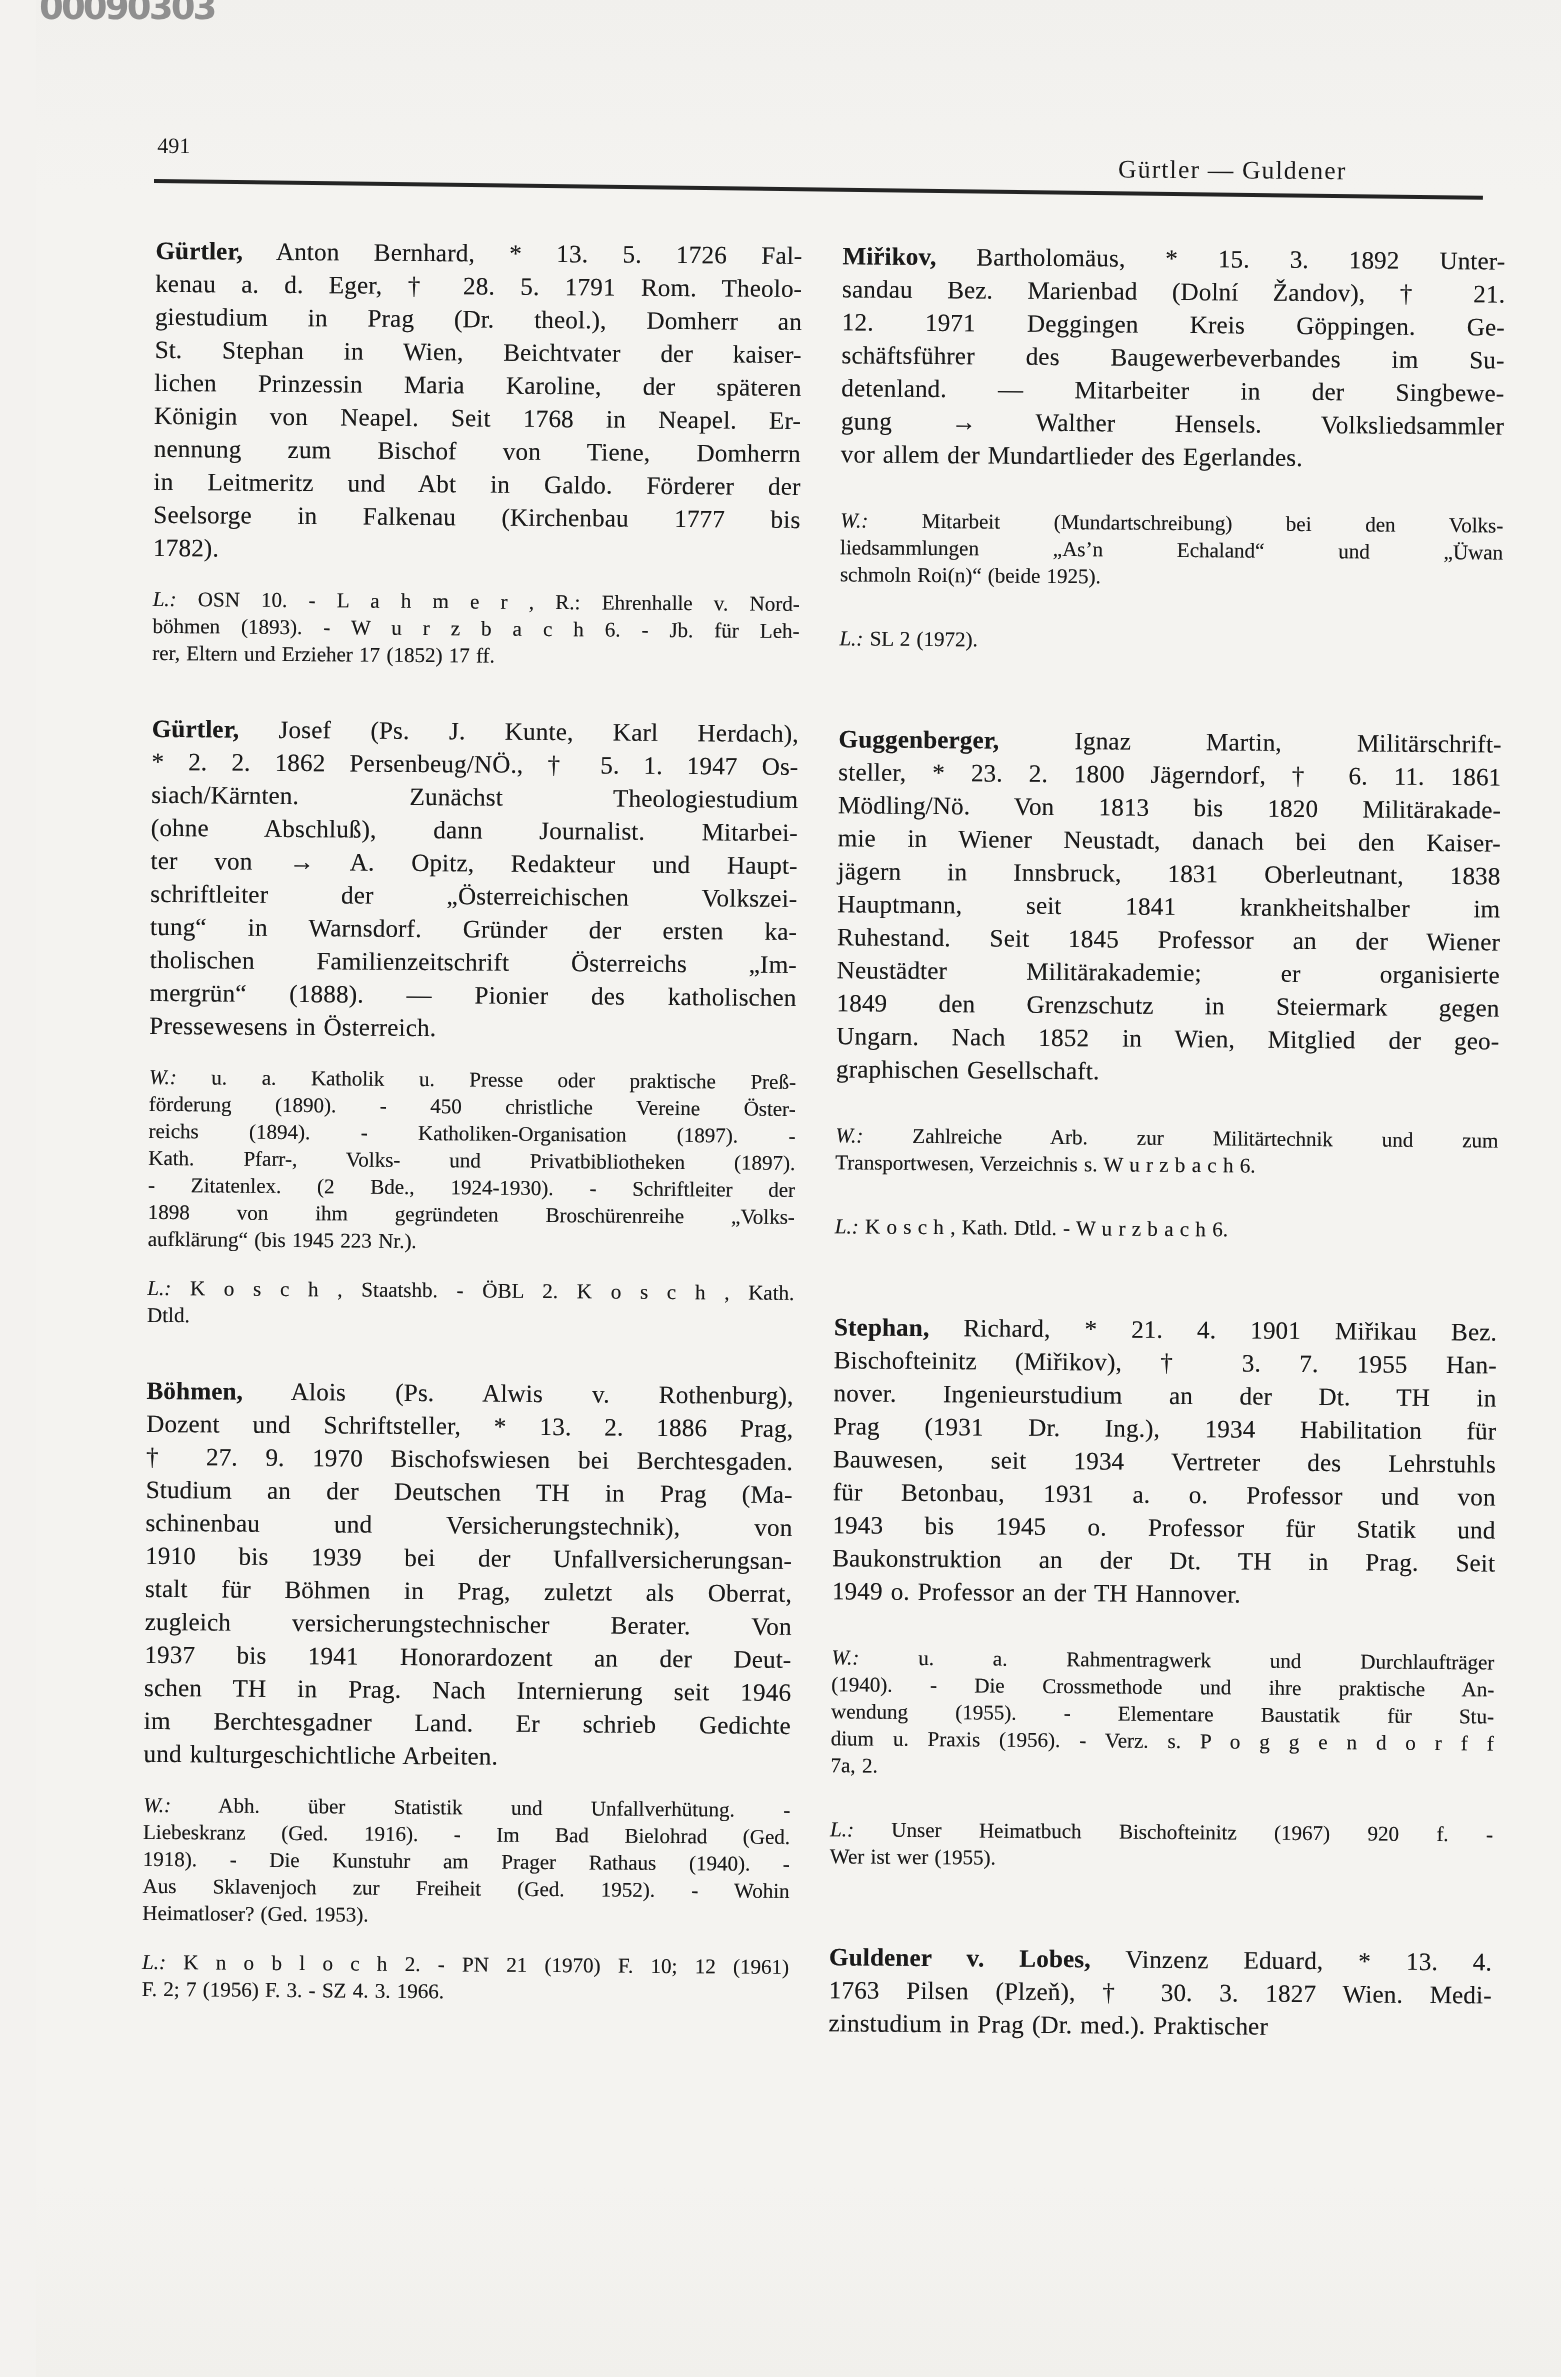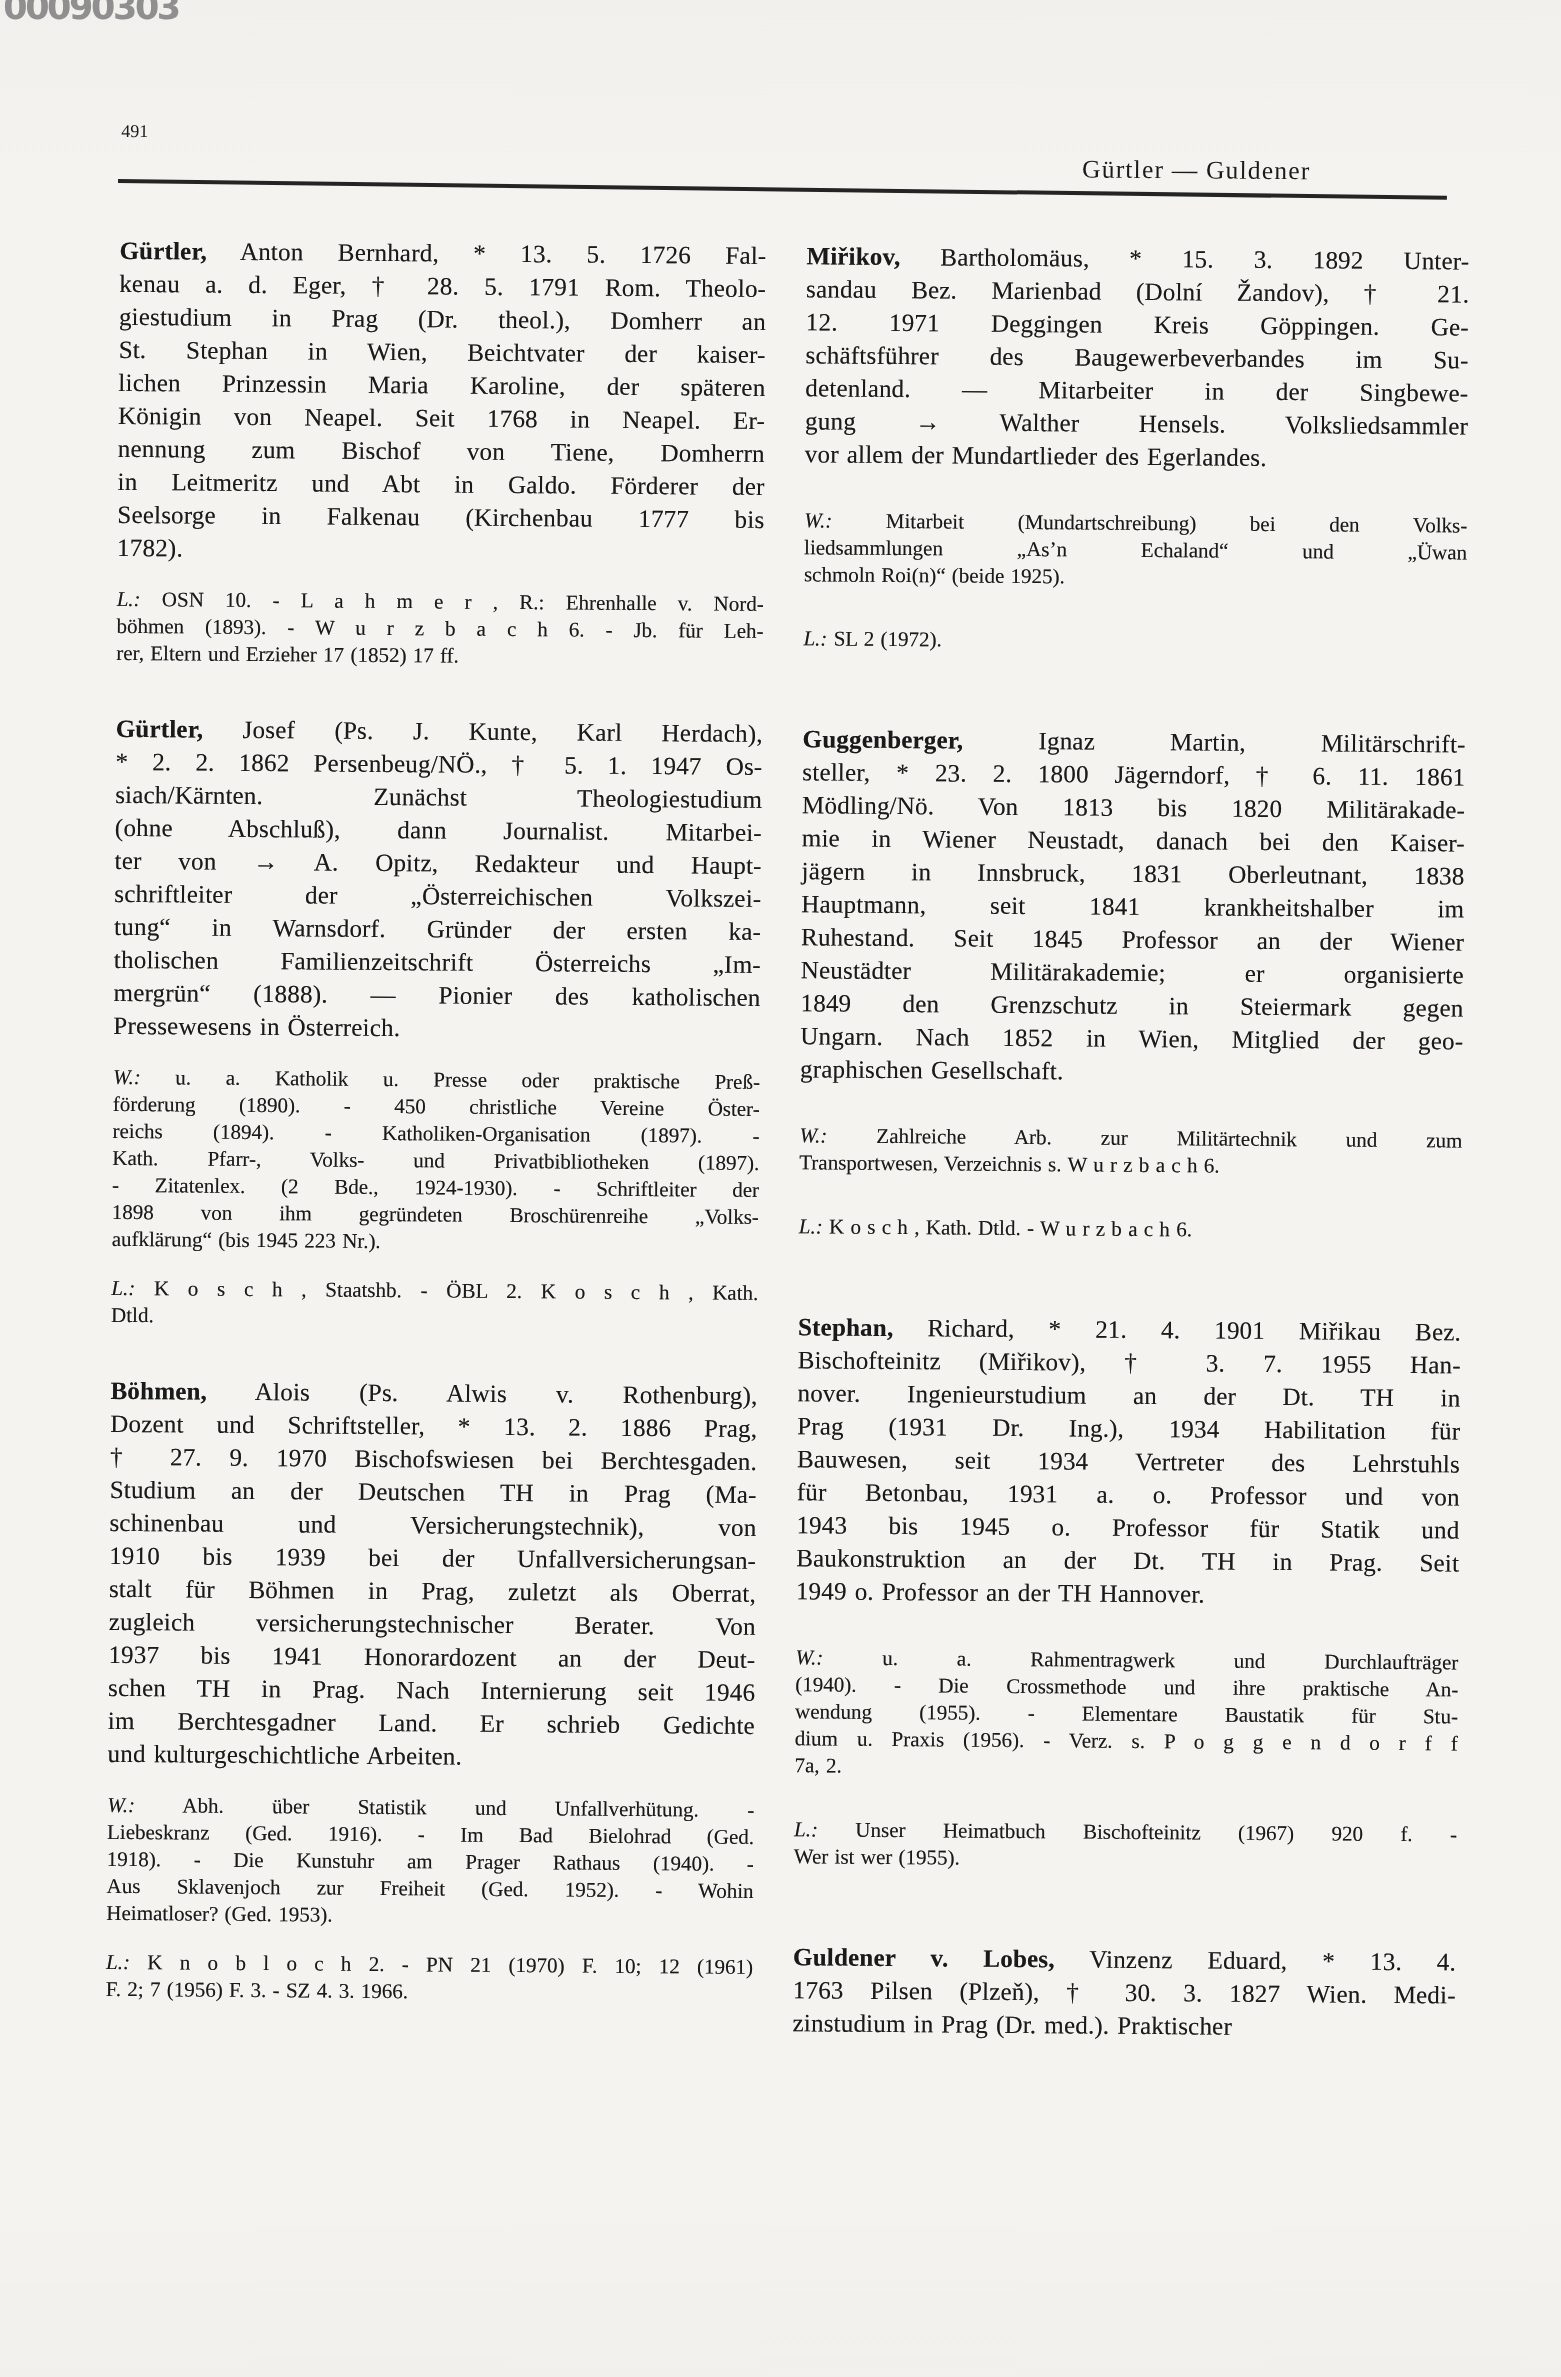--- a/index.html
+++ b/index.html
@@ -6,28 +6,29 @@
   body {
     width:1561px; height:2377px;
     background:#f3f2ef;
     font-family:"Liberation Serif","DejaVu Serif",serif;
     color:#1a1a1a;
     position:relative;
     overflow:hidden;
   }
   .page { position:absolute; inset:0; overflow:hidden;
     background:linear-gradient(180deg,#f1f0ed 0%,#f4f3f0 8%,#f4f3f0 92%,#f1f0ec 100%);
+    margin-left:36px;
   }
   .scan-id {
     position:absolute; top:-13.5px; left:3.2px;
     font-family:"DejaVu Sans","Liberation Sans",sans-serif;
     font-size:35px; font-weight:bold; color:#8f8f8f; letter-spacing:-2.4px;
   }
   .tilt { position:absolute; inset:0; transform:rotate(0.45deg); transform-origin:128px 183px; }
-  .page-number { position:absolute; left:121px; top:121px; font-size:18px; }
+  .page-number { position:absolute; left:121px; top:133px; font-size:22px; }
   .running-header { position:absolute; left:1082px; top:147px; font-size:25.5px; letter-spacing:1.2px; }
   .rule { position:absolute; left:118px; top:179px; width:1329px; height:4px; background:#242424;
           transform:rotate(0.28deg); transform-origin:left center; }
   .col { position:absolute; top:234px; text-shadow:0 0 0.5px rgba(25,25,25,0.5); }
   .col-left  { left:120px;  width:647px; }
   .col-right { left:807px; width:663px; }
   .entry { margin-top:45px; }
   .entry:first-child { margin-top:0; }
   .col-right .entry { margin-top:70px; }
   .col-right .entry:first-child { margin-top:0; }

